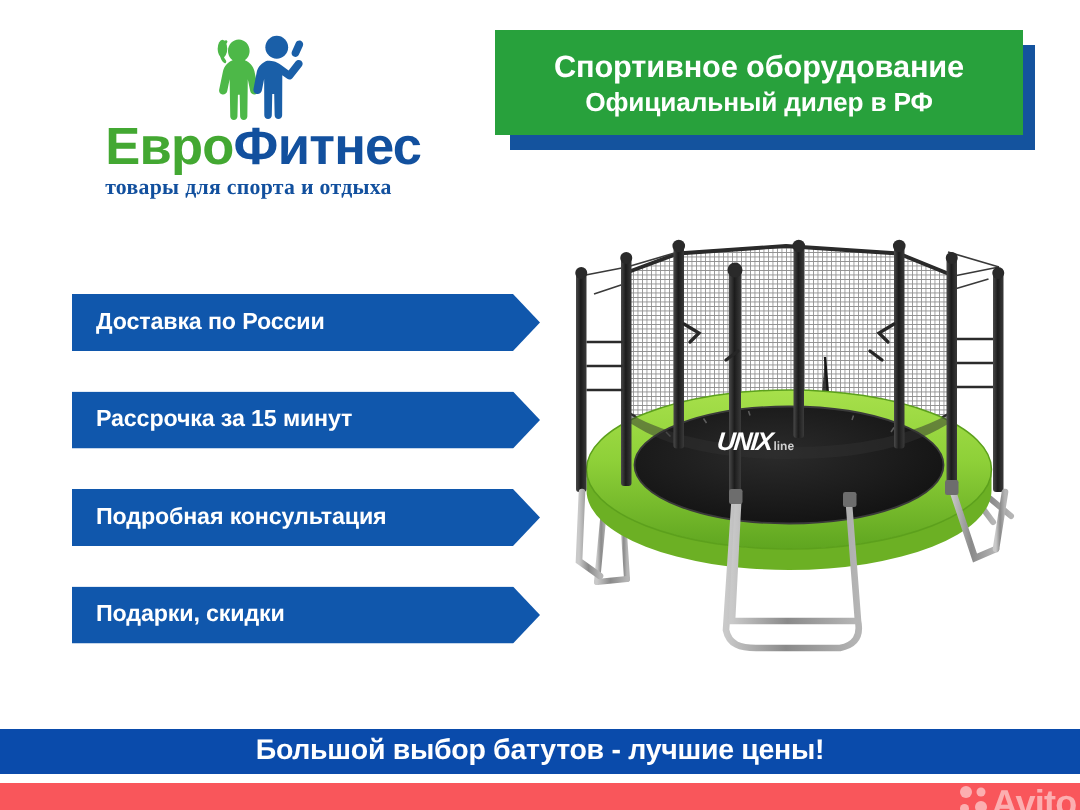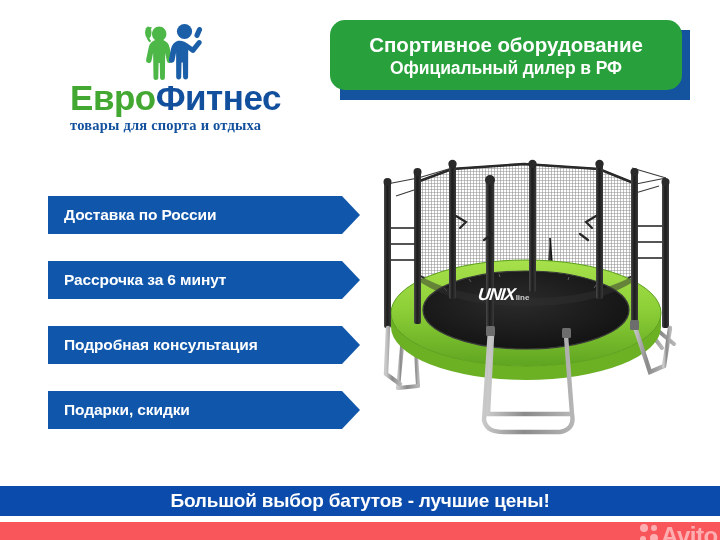--- a/index.html
+++ b/index.html
@@ -16,21 +16,21 @@
   .logo-figs{position:relative;width:70px;height:62px;flex:0 0 auto;}
   .logo-text{margin-left:2px;}
   .logo-word{font-size:35px;font-weight:bold;line-height:36px;letter-spacing:-0.5px;white-space:nowrap;}
   .logo-word .g{color:#43a832;}
   .logo-word .b{color:#12509e;}
   .logo-tag{font-size:14.5px;font-weight:bold;color:#12509e;line-height:17px;letter-spacing:0.2px;white-space:nowrap;margin-top:1px;font-family:Liberation Serif, serif;}
 
   
   .banner-shadow{position:absolute;left:340px;top:30px;width:350px;height:70px;background:#14539e;}
   .banner{position:absolute;left:330px;top:20px;width:352px;height:70px;background:#28a13c;
-          display:flex;flex-direction:column;align-items:center;justify-content:center;border-radius:15px;}
+          display:flex;flex-direction:column;align-items:center;justify-content:center;}
   .banner-l1{color:#fff;font-size:20.5px;font-weight:bold;line-height:25px;letter-spacing:-0.1px;white-space:nowrap;}
   .banner-l2{color:#fff;font-size:17.5px;font-weight:bold;line-height:22px;letter-spacing:-0.1px;white-space:nowrap;}
 
   
   .features{position:absolute;left:48px;top:196px;width:312px;}
   .feat{position:relative;height:48px;margin-bottom:17px;}
   .feat-shape{position:absolute;inset:0;background:#1057ac;
      clip-path:polygon(0 0, 294px 0, 312px 19px, 294px 38px, 0 38px);}
   .feat-label{position:absolute;left:16px;top:0;height:38px;display:flex;align-items:center;
      color:#ffffff;font-size:15.5px;font-weight:bold;letter-spacing:-0.1px;white-space:nowrap;}
@@ -93,21 +93,21 @@
     <div class="banner-l2">Официальный дилер в РФ</div>
   </div>
 
   <div class="features">
     <div class="feat">
       <div class="feat-shape"></div>
       <div class="feat-label">Доставка по России</div>
     </div>
     <div class="feat">
       <div class="feat-shape"></div>
-      <div class="feat-label">Рассрочка за 6 минут</div>
+      <div class="feat-label">Рассрочка за 15 минут</div>
     </div>
     <div class="feat">
       <div class="feat-shape"></div>
       <div class="feat-label">Подробная консультация</div>
     </div>
     <div class="feat">
       <div class="feat-shape"></div>
       <div class="feat-label">Подарки, скидки</div>
     </div>
   </div>

